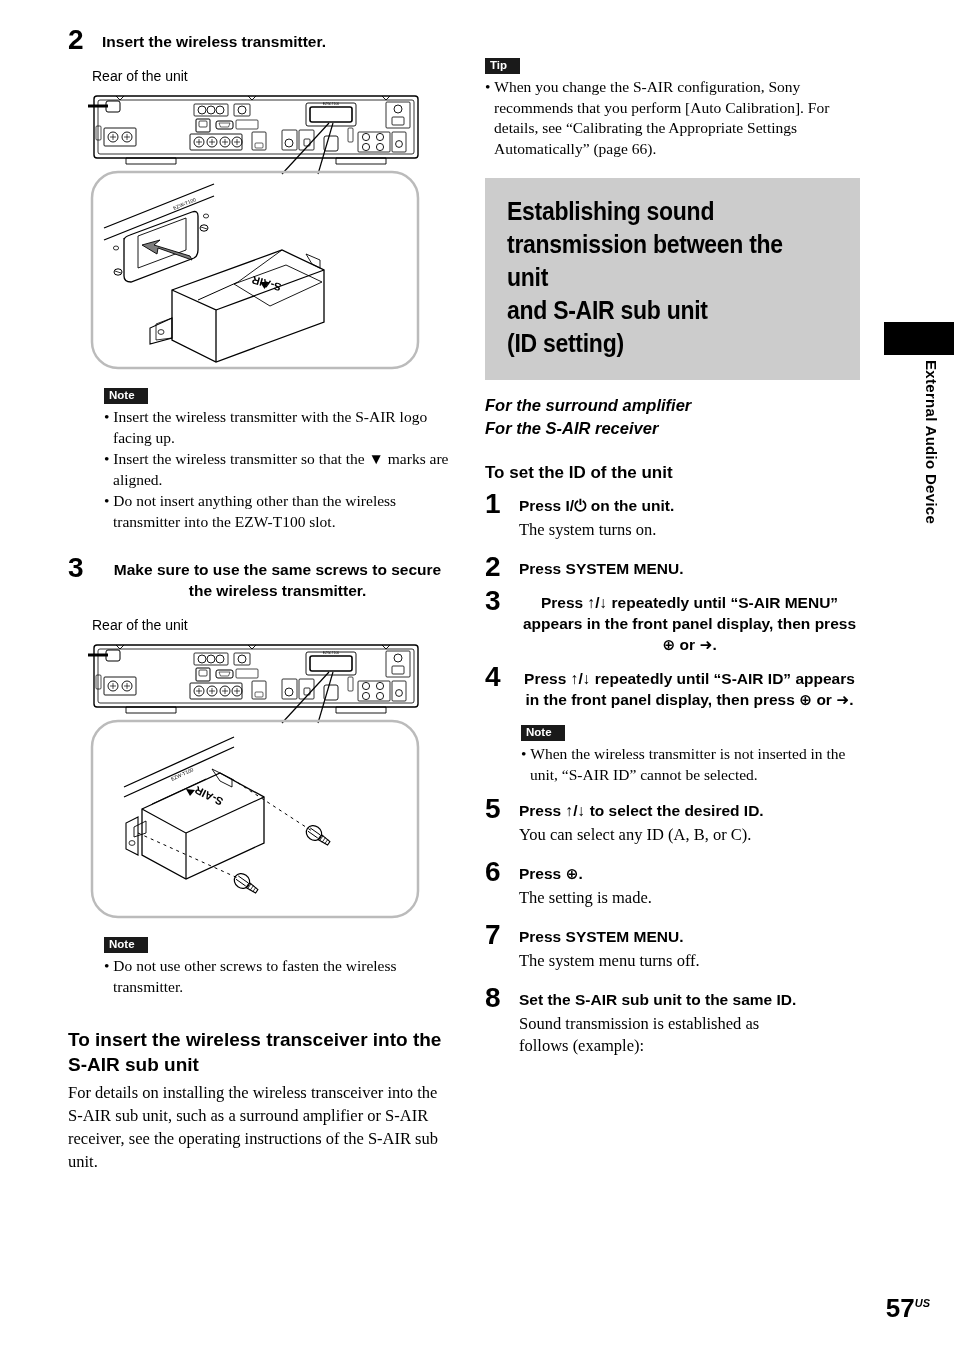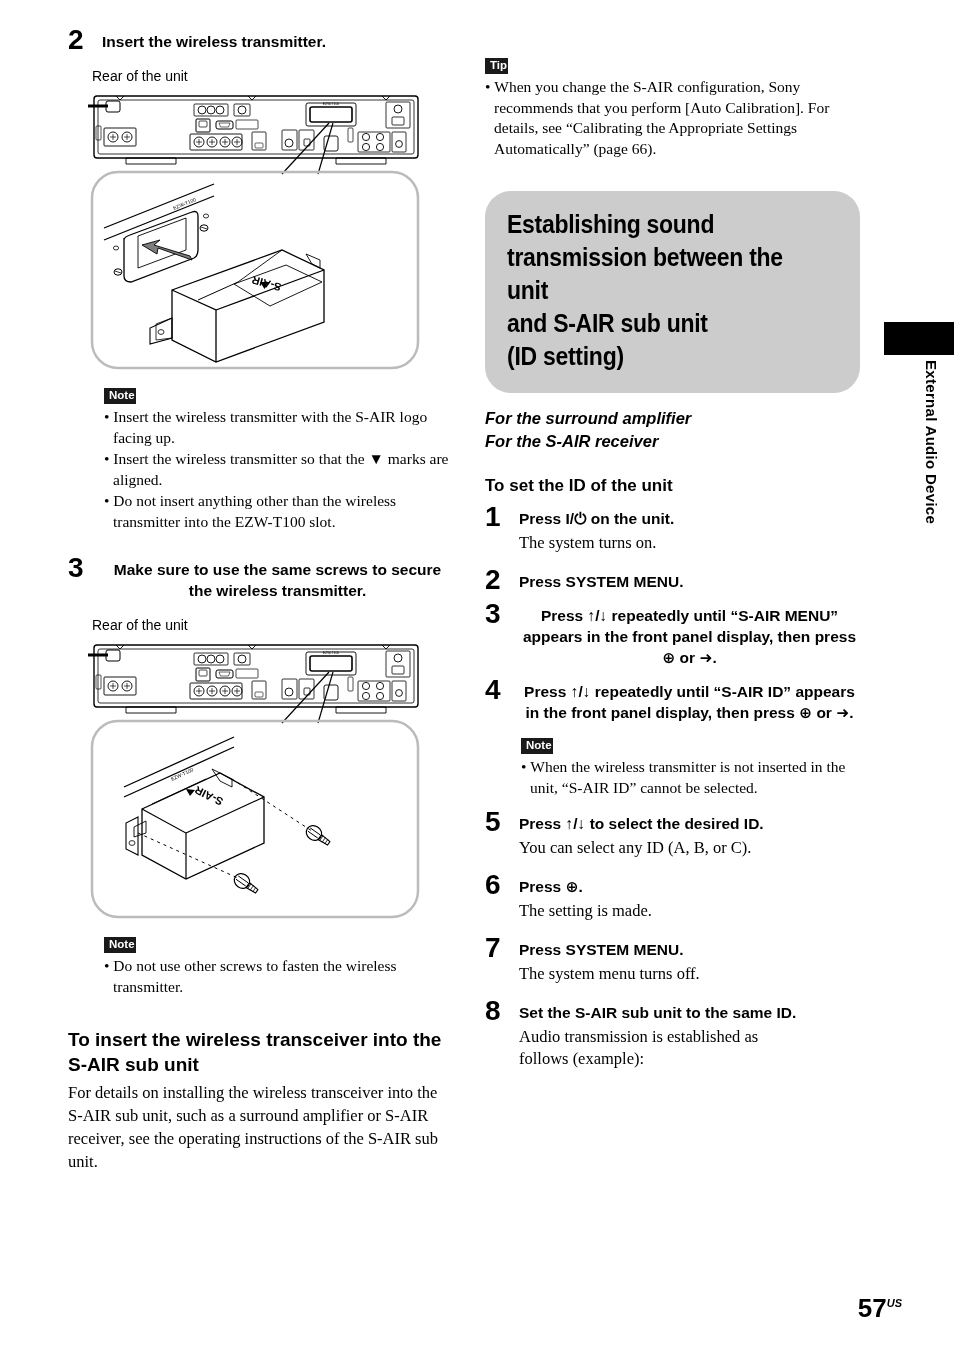--- a/index.html
+++ b/index.html
@@ -40,21 +40,21 @@
   .caption {
     font-family:"Liberation Sans","DejaVu Sans",sans-serif;
     font-size:14px; margin:16px 0 4px 24px;
   }
 
   
   .tag {
     display:inline-block; background:#1a1a1a; color:#fff;
     font-family:"Liberation Sans","DejaVu Sans",sans-serif;
     font-size:11.5px; font-weight:bold;
-    padding:1px 1px 2px 5px; line-height:13px;
+    padding:1px 13px 2px 5px; line-height:13px;
   }
   .noteblock { margin-top:12px; }
   .noteblock ul { list-style:none; margin:3px 0 0 0; padding:0; }
   .noteblock li {
     font-family:"Liberation Serif","DejaVu Serif",serif;
     font-size:15.5px; line-height:20.5px;
     text-indent:-9px; padding-left:9px; margin-top:1px;
   }
   .noteblock li::before { content:"\2022\00a0"; }
 
@@ -68,21 +68,21 @@
     font-family:"Liberation Sans","DejaVu Sans",sans-serif;
     font-weight:bold; font-size:17px; line-height:22px;
   }
   .para {
     font-family:"Liberation Serif","DejaVu Serif",serif;
     font-size:16.5px; line-height:23px; margin-top:4px;
   }
 
   
   .greybox {
-    background:#cccccc; padding:17px 22px 20px 22px; margin-top:32px;border-radius:26px;
+    background:#cccccc; padding:17px 22px 20px 22px; margin-top:19px;
   }
   .greybox .gtitle {
     font-family:"Liberation Sans","DejaVu Sans",sans-serif;
     font-weight:bold; font-size:25px; line-height:33px;
     transform:scaleX(0.92); transform-origin:left center;
     letter-spacing:-0.3px;
   }
   .ital {
     font-family:"Liberation Sans","DejaVu Sans",sans-serif;
     font-weight:bold; font-style:italic; font-size:16.5px; line-height:23px;
@@ -97,21 +97,21 @@
     position:absolute; right:14px; top:360px;
     font-family:"Liberation Sans","DejaVu Sans",sans-serif;
     font-weight:bold; font-size:15px;
     writing-mode:vertical-rl;
     letter-spacing:0.3px;
     white-space:nowrap;
   }
 
   
   .pageno {
-    position:absolute; right:52px; bottom:28px;
+    position:absolute; right:24px; bottom:28px;
     font-family:"Liberation Sans","DejaVu Sans",sans-serif;
     font-weight:bold; font-size:26px;text-align:right;
   }
   .pageno sup { font-size:11px; font-style:italic; font-weight:bold; vertical-align:super; }
 
   
   .fig { position:relative; width:340px; height:285px; margin-left:18px; }
   .fig svg { display:block; }
 </style>
 </head>
@@ -459,21 +459,21 @@
     <div class="step">
       <div class="step-num">7</div>
       <div class="step-title">Press SYSTEM MENU.</div>
     </div>
     <div class="step-body">The system menu turns off.</div>
 
     <div class="step">
       <div class="step-num">8</div>
       <div class="step-title">Set the S-AIR sub unit to the same ID.</div>
     </div>
-    <div class="step-body" style="max-width:290px;">Audio transmission is established as follows (example):</div>
+    <div class="step-body" style="max-width:290px;">Sound transmission is established as follows (example):</div>
   </div>
 
   <div class="side-tab"></div>
   <div class="side-label">External Audio Device</div>
 
   <div class="pageno">
     <span>57</span><sup>US</sup>
   </div>
 
 </div>

